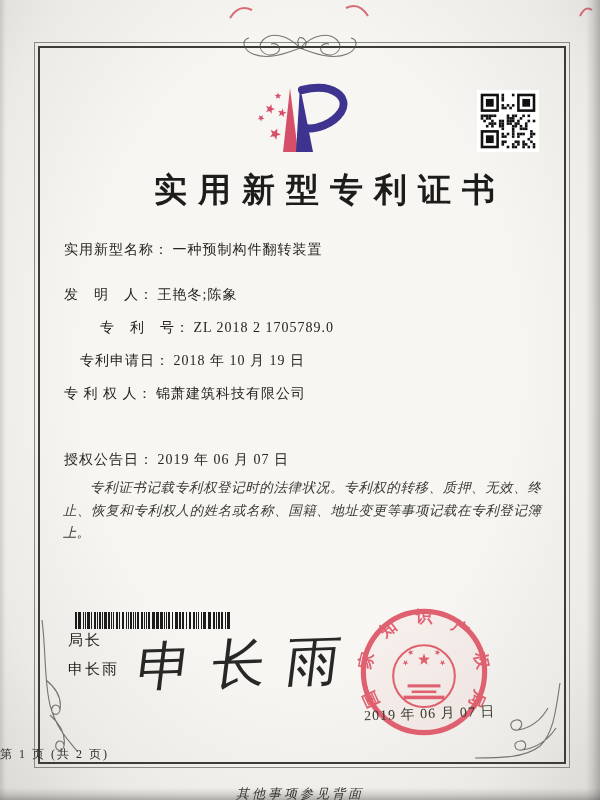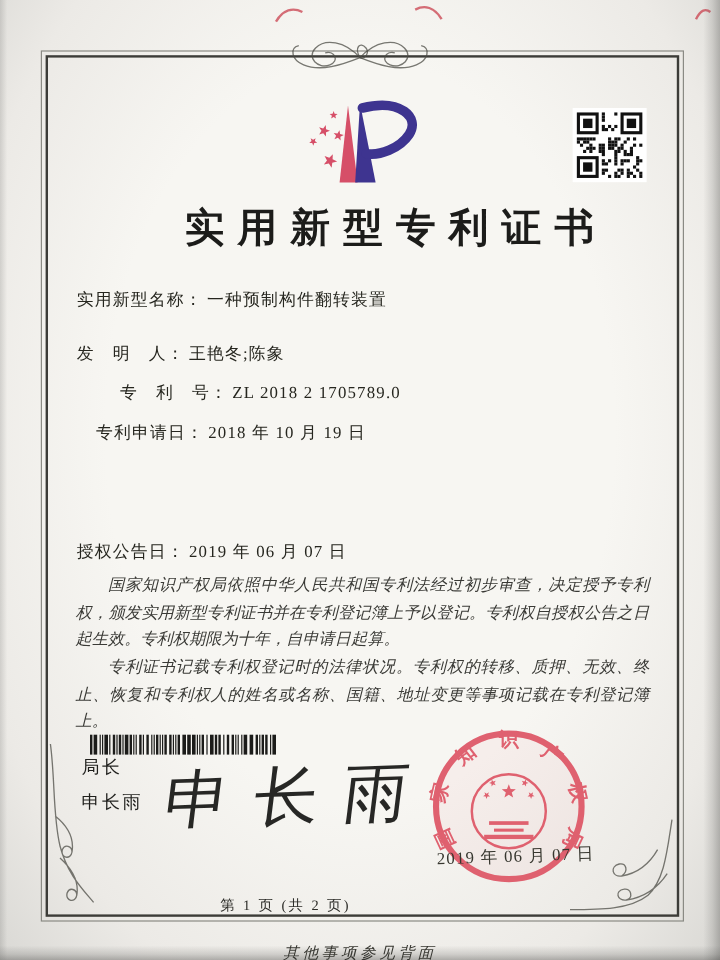--- a/index.html
+++ b/index.html
@@ -35,21 +35,21 @@
   .barcode{position:absolute;left:75px;top:612px;width:158px;height:17px;}
   
   .signer{position:absolute;left:68px;top:626px;font-size:15px;color:#1f1f1c;letter-spacing:2px;line-height:1.9;}
   .signature{position:absolute;left:138px;top:628px;font-size:54px;color:#161614;
     letter-spacing:20px;transform:skewX(-9deg) rotate(-2deg);font-weight:400;opacity:.92;}
   
   .seal{position:absolute;left:350px;top:598px;width:148px;height:148px;opacity:.92;}
   .seal-date{position:absolute;left:364px;top:705px;font-size:14px;color:#37372f;
     letter-spacing:1px;transform:rotate(-2deg);white-space:nowrap;}
   
-  .page-num{position:absolute;left:0;top:746px;width:476px;text-align:center;
+  .page-num{position:absolute;left:0;top:746px;width:476px;
     font-size:12px;color:#2c2c28;letter-spacing:2px;}
   .back-note{position:absolute;left:0;top:773px;width:600px;text-align:center;
     font-size:13px;color:#34342e;font-style:italic;letter-spacing:3px;margin-top:12px;}
   
   .orn{position:absolute;pointer-events:none;}
   .orn path{stroke:#4c4c46;fill:none;stroke-width:1.1;opacity:.75;}
   .redmark path{stroke:#c9404e;fill:none;stroke-width:2;}
 </style>
 </head>
 <body>
@@ -215,28 +215,31 @@
     <span class="val">王艳冬;陈象</span>
   </div>
   <div class="row" style="top:319px;margin-left:36px;">
     <span class="lab">专　利　号：</span>
     <span class="val">ZL 2018 2 1705789.0</span>
   </div>
   <div class="row" style="top:352px;margin-left:16px;">
     <span class="lab">专利申请日：</span>
     <span class="val">2018 年 10 月 19 日</span>
   </div>
+  <div class="row" style="top:385px;">
+    <span class="lab">专 利 权 人：</span>
+    <span class="val">锦萧建筑科技有限公司</span>
+  </div>
 
   <div class="row" style="top:451px;width:478px;">
     <span class="lab">授权公告日：</span>
     <span class="val">2019 年 06 月 07 日</span>
   </div>
 
   <div class="body-text">
-    <p>国家知识产权局依照中华人民共和国专利法经过初步审查，决定授予专利权，颁发实用新型专利证书并在专利登记簿上予以登记。专利权自授权公告之日起生效。专利权期限为十年，自申请日起算。</p>
     <p>专利证书记载专利权登记时的法律状况。专利权的转移、质押、无效、终止、恢复和专利权人的姓名或名称、国籍、地址变更等事项记载在专利登记簿上。</p>
   </div>
 
   <svg class="barcode" id="barcode-svg" viewBox="0 0 158 17">
       <rect x="0" y="0" width="2" height="17" fill="#1c1c1a"></rect>
       <rect x="3" y="0" width="3" height="17" fill="#1c1c1a"></rect>
       <rect x="8" y="0" width="1" height="17" fill="#1c1c1a"></rect>
       <rect x="10" y="0" width="1" height="17" fill="#1c1c1a"></rect>
       <rect x="12" y="0" width="3" height="17" fill="#1c1c1a"></rect>
       <rect x="16" y="0" width="1" height="17" fill="#1c1c1a"></rect>

